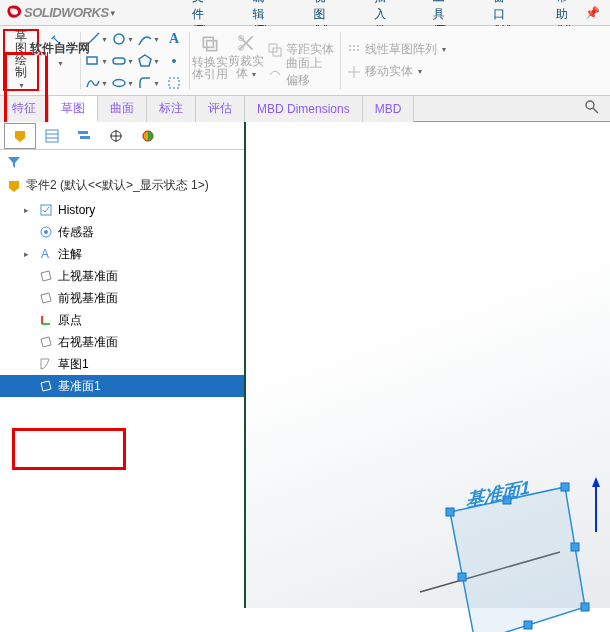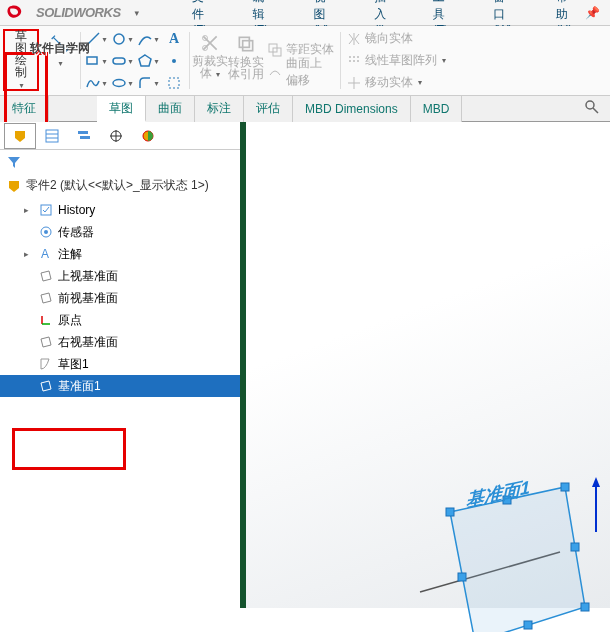--- a/index.html
+++ b/index.html
@@ -1,42 +1,42 @@
 <!DOCTYPE html>
 <html><head>
 <meta charset="utf-8">
 <style>
 *{box-sizing:border-box;margin:0;padding:0;font-family:"Microsoft YaHei",Arial,sans-serif;font-size:12px;}
 body{width:610px;height:632px;background:#fff;position:relative;overflow:hidden;}
 .titlebar{height:26px;background:#f5f5f5;border-bottom:1px solid #ddd;display:flex;align-items:center;}
-.sw-logo{display:flex;align-items:center;padding:0 6px;gap:12px;}
+.sw-logo{display:flex;align-items:center;padding:0 6px;gap:0;}
 .sw-logo-icon{width:18px;height:18px;}
 .sw-text{font-weight:bold;font-style:italic;font-size:13px;color:#888;letter-spacing:-0.5px;}
 .menubar{height:24px;display:flex;align-items:center;padding-left:160px;gap:2px;border-bottom:1px solid #ccc;}
 .menu-item{padding:2px 6px;color:#0c4a6e;cursor:pointer;margin-left:26px;}
 .pin-icon{margin-left:auto;margin-right:10px;color:#666;}
 .ribbon{height:70px;background:#fafafa;border-bottom:1px solid #ccc;display:flex;position:relative;}
 .ribbon-sketch{border:2px solid #e60000;padding:14px 6px;}
 .ribbon-sep{width:1px;background:#ddd;margin:6px 2px;}
 .ribbon-btn-big{display:flex;flex-direction:column;align-items:center;justify-content:center;width:36px;height:62px;cursor:pointer;}
 .ribbon-btn-big svg{width:20px;height:20px;}
 .ribbon-label{font-size:11px;color:#333;line-height:12px;text-align:center;margin-top:2px;}
 .ribbon-label.gray{color:#aaa;}
 .small-grid{display:grid;grid-template-columns:repeat(4,26px);grid-template-rows:repeat(3,22px);gap:0;}
 .small-btn{display:flex;align-items:center;justify-content:center;cursor:pointer;}
 .small-btn svg{width:16px;height:16px;}
 .drop-caret{font-size:8px;color:#666;margin-left:1px;}
 .ribbon-right-col{display:flex;flex-direction:column;justify-content:center;gap:2px;padding:2px 4px;}
 .ribbon-right-item{display:flex;align-items:center;gap:4px;color:#aaa;font-size:11px;height:20px;}
 .tabs{height:26px;display:flex;align-items:center;border-bottom:1px solid #999;background:#f0f0f0;}
-.tab{padding:4px 12px;border-right:1px solid #ccc;background:#f0f0f0;color:#0f766e;cursor:pointer;height:26px;display:flex;align-items:center;}
-.tab.active{background:#fff;border-bottom:2px solid #fff;margin-bottom:-1px;margin-left:48px;}
+.tab{padding:4px 12px;border-right:1px solid #ccc;background:#f0f0f0;color:#8b5cf6;cursor:pointer;height:26px;display:flex;align-items:center;}
+.tab.active{background:#fff;border-bottom:2px solid #fff;margin-bottom:-1px;}
 .tab-end{margin-left:auto;padding:4px 10px;}
 .workspace{display:flex;height:calc(100% - 146px);}
-.tree-panel{width:246px;background:#fff;border-right:6px solid #14532d;display:flex;flex-direction:column;position:relative;}
+.tree-panel{width:246px;background:#fff;border-right:2px solid #14532d;display:flex;flex-direction:column;position:relative;}
 .tree-toolbar{height:28px;display:flex;align-items:center;border-bottom:1px solid #ccc;padding:0 4px;gap:0;}
 .tree-tab{width:32px;height:26px;display:flex;align-items:center;justify-content:center;cursor:pointer;border:1px solid transparent;}
 .tree-tab.active{border:1px solid #999;background:#fff;}
 .filter-row{height:24px;display:flex;align-items:center;padding:2px 6px;}
 .part-header{padding:3px 6px;background:#fff;display:flex;align-items:center;gap:4px;color:#333;}
 .tree-body{flex:1;overflow:auto;padding:2px 0;}
 .tree-row{display:flex;align-items:center;height:22px;padding-left:8px;gap:4px;cursor:pointer;}
 .tree-row.selected{background:#1e6fbf;color:#fff;}
 .tree-caret{width:10px;color:#666;font-size:9px;}
 .tree-icon{width:16px;height:16px;display:flex;align-items:center;justify-content:center;}
@@ -162,60 +162,54 @@
         <svg viewBox="0 0 16 16">
           <rect x="3" y="3" width="10" height="10" fill="none" stroke="#2a7ab8" stroke-width="1" stroke-dasharray="2"></rect>
         </svg>
       </div>
   </div>
 
   <div class="ribbon-sep"></div>
 
   <div class="ribbon-btn-big">
     <svg viewBox="0 0 24 24">
+        <rect x="4" y="4" width="12" height="12" fill="none" stroke="#bbb" stroke-width="2"></rect>
+        <rect x="8" y="8" width="12" height="12" fill="none" stroke="#bbb" stroke-width="2"></rect>
+      </svg>
+    <div class="ribbon-label gray"><span>转换实</span><br><span>体引用</span></div>
+  </div>
+
+  <div class="ribbon-btn-big">
+    <svg viewBox="0 0 24 24">
         <path fill="none" stroke="#bbb" stroke-width="2" d="M4 4 L20 20 M20 4 L4 20"></path>
         <circle cx="6" cy="18" r="3" fill="none" stroke="#bbb"></circle>
         <circle cx="6" cy="6" r="3" fill="none" stroke="#bbb"></circle>
       </svg>
     <div class="ribbon-label gray"><span>剪裁实</span><br><span>体</span> <span class="drop-caret">▾</span></div>
   </div>
 
-  <div class="ribbon-btn-big">
-    <svg viewBox="0 0 24 24">
-        <rect x="4" y="4" width="12" height="12" fill="none" stroke="#bbb" stroke-width="2"></rect>
-        <rect x="8" y="8" width="12" height="12" fill="none" stroke="#bbb" stroke-width="2"></rect>
-      </svg>
-    <div class="ribbon-label gray"><span>转换实</span><br><span>体引用</span></div>
-  </div>
-
   <div class="ribbon-right-col">
     <div class="ribbon-right-item">
         <svg width="14" height="14">
           <rect x="1" y="1" width="8" height="8" fill="none" stroke="#bbb"></rect>
           <rect x="5" y="5" width="8" height="8" fill="none" stroke="#bbb"></rect>
         </svg>
         <span>等距实体</span>
       </div>
     <div class="ribbon-right-item">
         <svg width="14" height="14">
           <path d="M2 10 Q7 2 12 10" fill="none" stroke="#bbb"></path>
         </svg>
         <span><span>曲面上</span><br><span>偏移</span></span>
       </div>
   </div>
 
   <div class="ribbon-sep"></div>
 
   <div class="ribbon-right-col">
-    <div class="ribbon-right-item">
-        <svg width="14" height="14">
-          <path d="M2 2 L6 7 L2 12 M12 2 L8 7 L12 12 M7 1 L7 13" fill="none" stroke="#bbb"></path>
-        </svg>
-        <span>镜向实体</span>
-      </div>
     <div class="ribbon-right-item">
         <svg width="14" height="14">
           <circle cx="3" cy="3" r="1" fill="#bbb"></circle>
           <circle cx="7" cy="3" r="1" fill="#bbb"></circle>
           <circle cx="11" cy="3" r="1" fill="#bbb"></circle>
           <circle cx="3" cy="7" r="1" fill="#bbb"></circle>
           <circle cx="7" cy="7" r="1" fill="#bbb"></circle>
           <circle cx="11" cy="7" r="1" fill="#bbb"></circle>
         </svg>
         <span>线性草图阵列</span>

